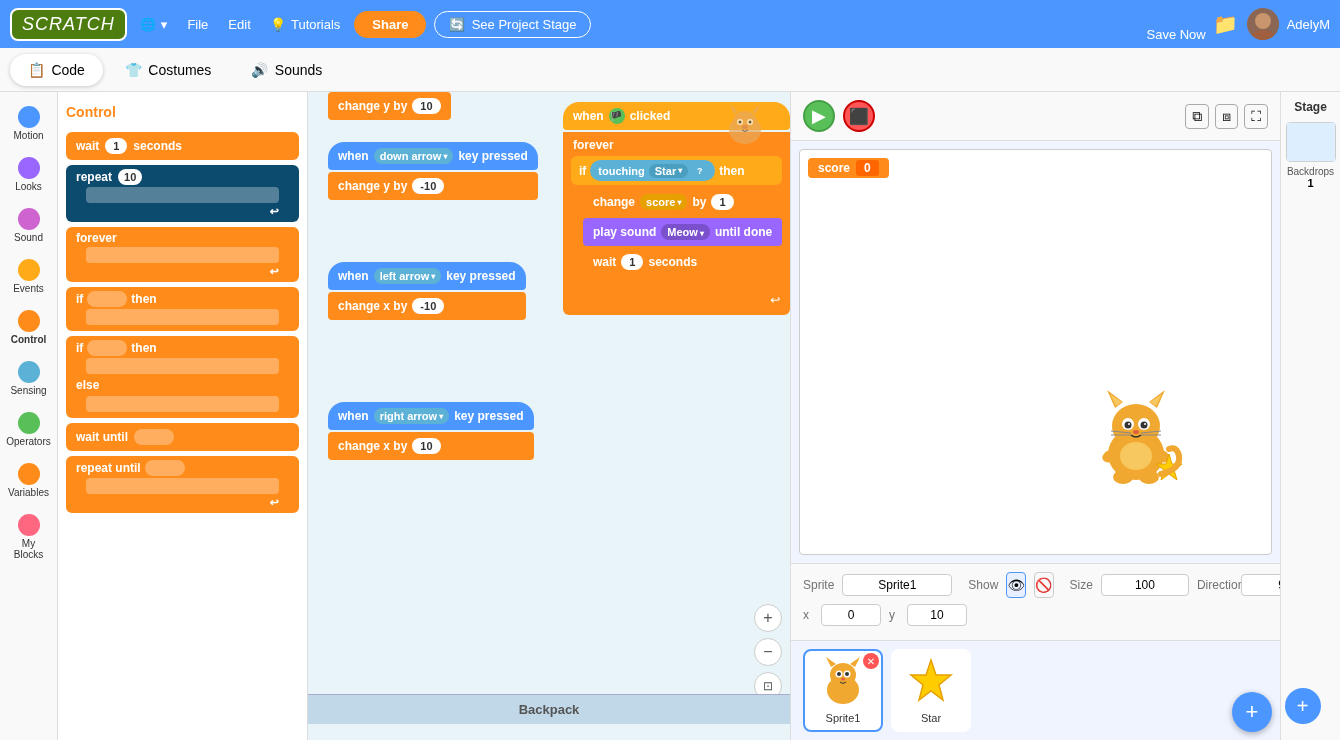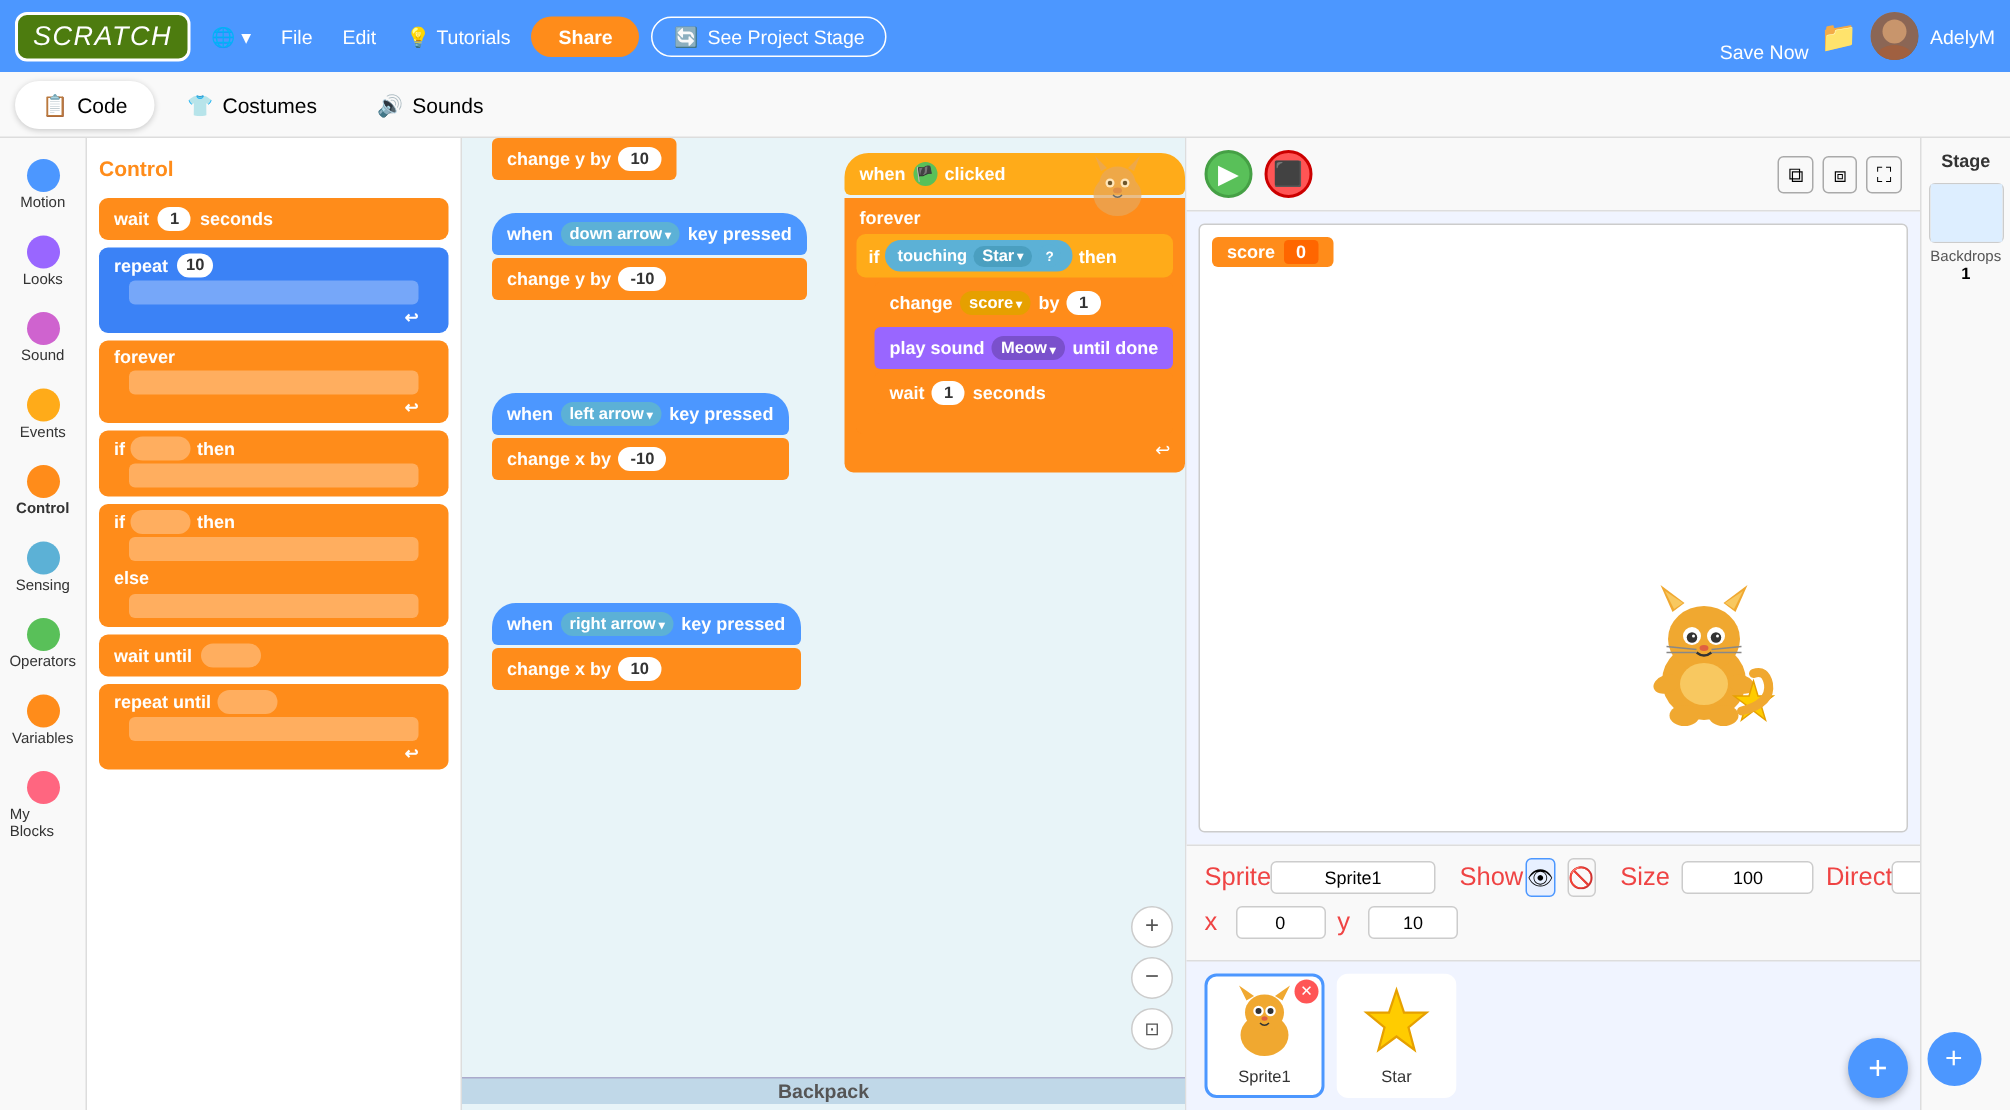--- a/index.html
+++ b/index.html
@@ -65,21 +65,21 @@
       display: flex; flex-direction: column; align-items: center;
       padding: 8px 0; gap: 4px; overflow-y: auto;
     }
     .cat-btn {
       display: flex; flex-direction: column; align-items: center; gap: 2px;
       cursor: pointer; padding: 6px 4px; border-radius: 6px; width: 52px;
     }
     .cat-btn .cat-circle {
       width: 22px; height: 22px; border-radius: 50%;
     }
-    .cat-btn .cat-label { font-size: 10px; color: #333; }
+    .cat-btn .cat-label { font-size: 10px; text-align: center; color: #333; }
     .cat-btn.active .cat-label { font-weight: bold; }
 
     
     #blocks-panel {
       width: 250px; background: white; border-right: 1px solid #ddd;
       overflow-y: auto; padding: 8px;
     }
     #blocks-panel h3 {
       font-size: 14px; font-weight: bold; color: #ff8c1a;
       margin-bottom: 8px; padding: 4px 0;
@@ -128,22 +128,22 @@
     .cblock-dropdown {
       background: #5cb1d6; border-radius: 10px; padding: 2px 6px; font-size: 11px;
       display: inline-flex; align-items: center; gap: 2px;
     }
     .cblock-white-input { background: white; border-radius: 10px; padding: 2px 8px; color: #333; font-size: 11px; font-weight: bold; min-width: 22px; text-align: center; }
     .arrow-down { font-size: 8px; }
     .cblock-hat { border-radius: 16px 16px 4px 4px !important; }
 
     
     #backpack-bar {
-      position: absolute; bottom: 4px; left: 0; right: 0;
-      background: #c0d8e8; height: 18px; display: flex; align-items: center;
+      position: absolute; bottom: 16px; left: 0; right: 0;
+      background: #c0d8e8; height: 30px; display: flex; align-items: center;
       justify-content: center; font-size: 13px; font-weight: bold; color: #555;
       cursor: pointer; border-top: 1px solid #aac;
     }
 
     
     #stage-area {
       width: 490px; background: #f0f4ff; border-left: 1px solid #ddd;
       display: flex; flex-direction: column;
     }
     #stage-controls {
@@ -178,21 +178,21 @@
     #stage-cat {
       position: absolute; bottom: 60px; right: 80px;
       width: 110px; height: 110px;
     }
 
     
     #sprite-props {
       background: #f9f9f9; border-top: 1px solid #ddd; padding: 8px 12px;
     }
     .props-row { display: flex; align-items: center; gap: 8px; margin-bottom: 6px; }
-    .props-label { font-size: 17px; color: #ef4444; width: 36px; }
+    .props-label { font-size: 12px; color: #737373; width: 36px; }
     .props-input {
       border: 1px solid #ccc; border-radius: 4px; padding: 3px 6px;
       font-size: 12px; width: 88px; text-align: center;
     }
     .props-name-input { width: 110px; }
     .show-icon { width: 26px; height: 26px; border: 1.5px solid #ccc; border-radius: 4px; display: flex; align-items: center; justify-content: center; cursor: pointer; font-size: 14px; }
     .show-icon.active { background: #e8f0ff; border-color: #4c97ff; }
 
     
     #sprite-list-area {
@@ -348,21 +348,21 @@
 
   <div id="blocks-panel">
     <h3>Control</h3>
 
     <div class="block block-orange">
       <span>wait</span>
       <span class="block-input">1</span>
       <span>seconds</span>
     </div>
 
-    <div style="background:#3b82f6; border-radius:6px; padding:4px 10px; margin-bottom:5px; color:white; font-size:12px; font-weight:bold; cursor:grab;">
+    <div style="background:#0c4a6e; border-radius:6px; padding:4px 10px; margin-bottom:5px; color:white; font-size:12px; font-weight:bold; cursor:grab;">
       <div style="display:flex;align-items:center;gap:6px;">
         <span>repeat</span>
         <span class="block-input">10</span>
       </div>
       <div class="block-slot"></div>
       <div class="block-return">↩</div>
     </div>
 
     <div style="background:#ff8c1a; border-radius:6px; padding:4px 10px; margin-bottom:5px; color:white; font-size:12px; font-weight:bold; cursor:grab;">
       <div>forever</div>

